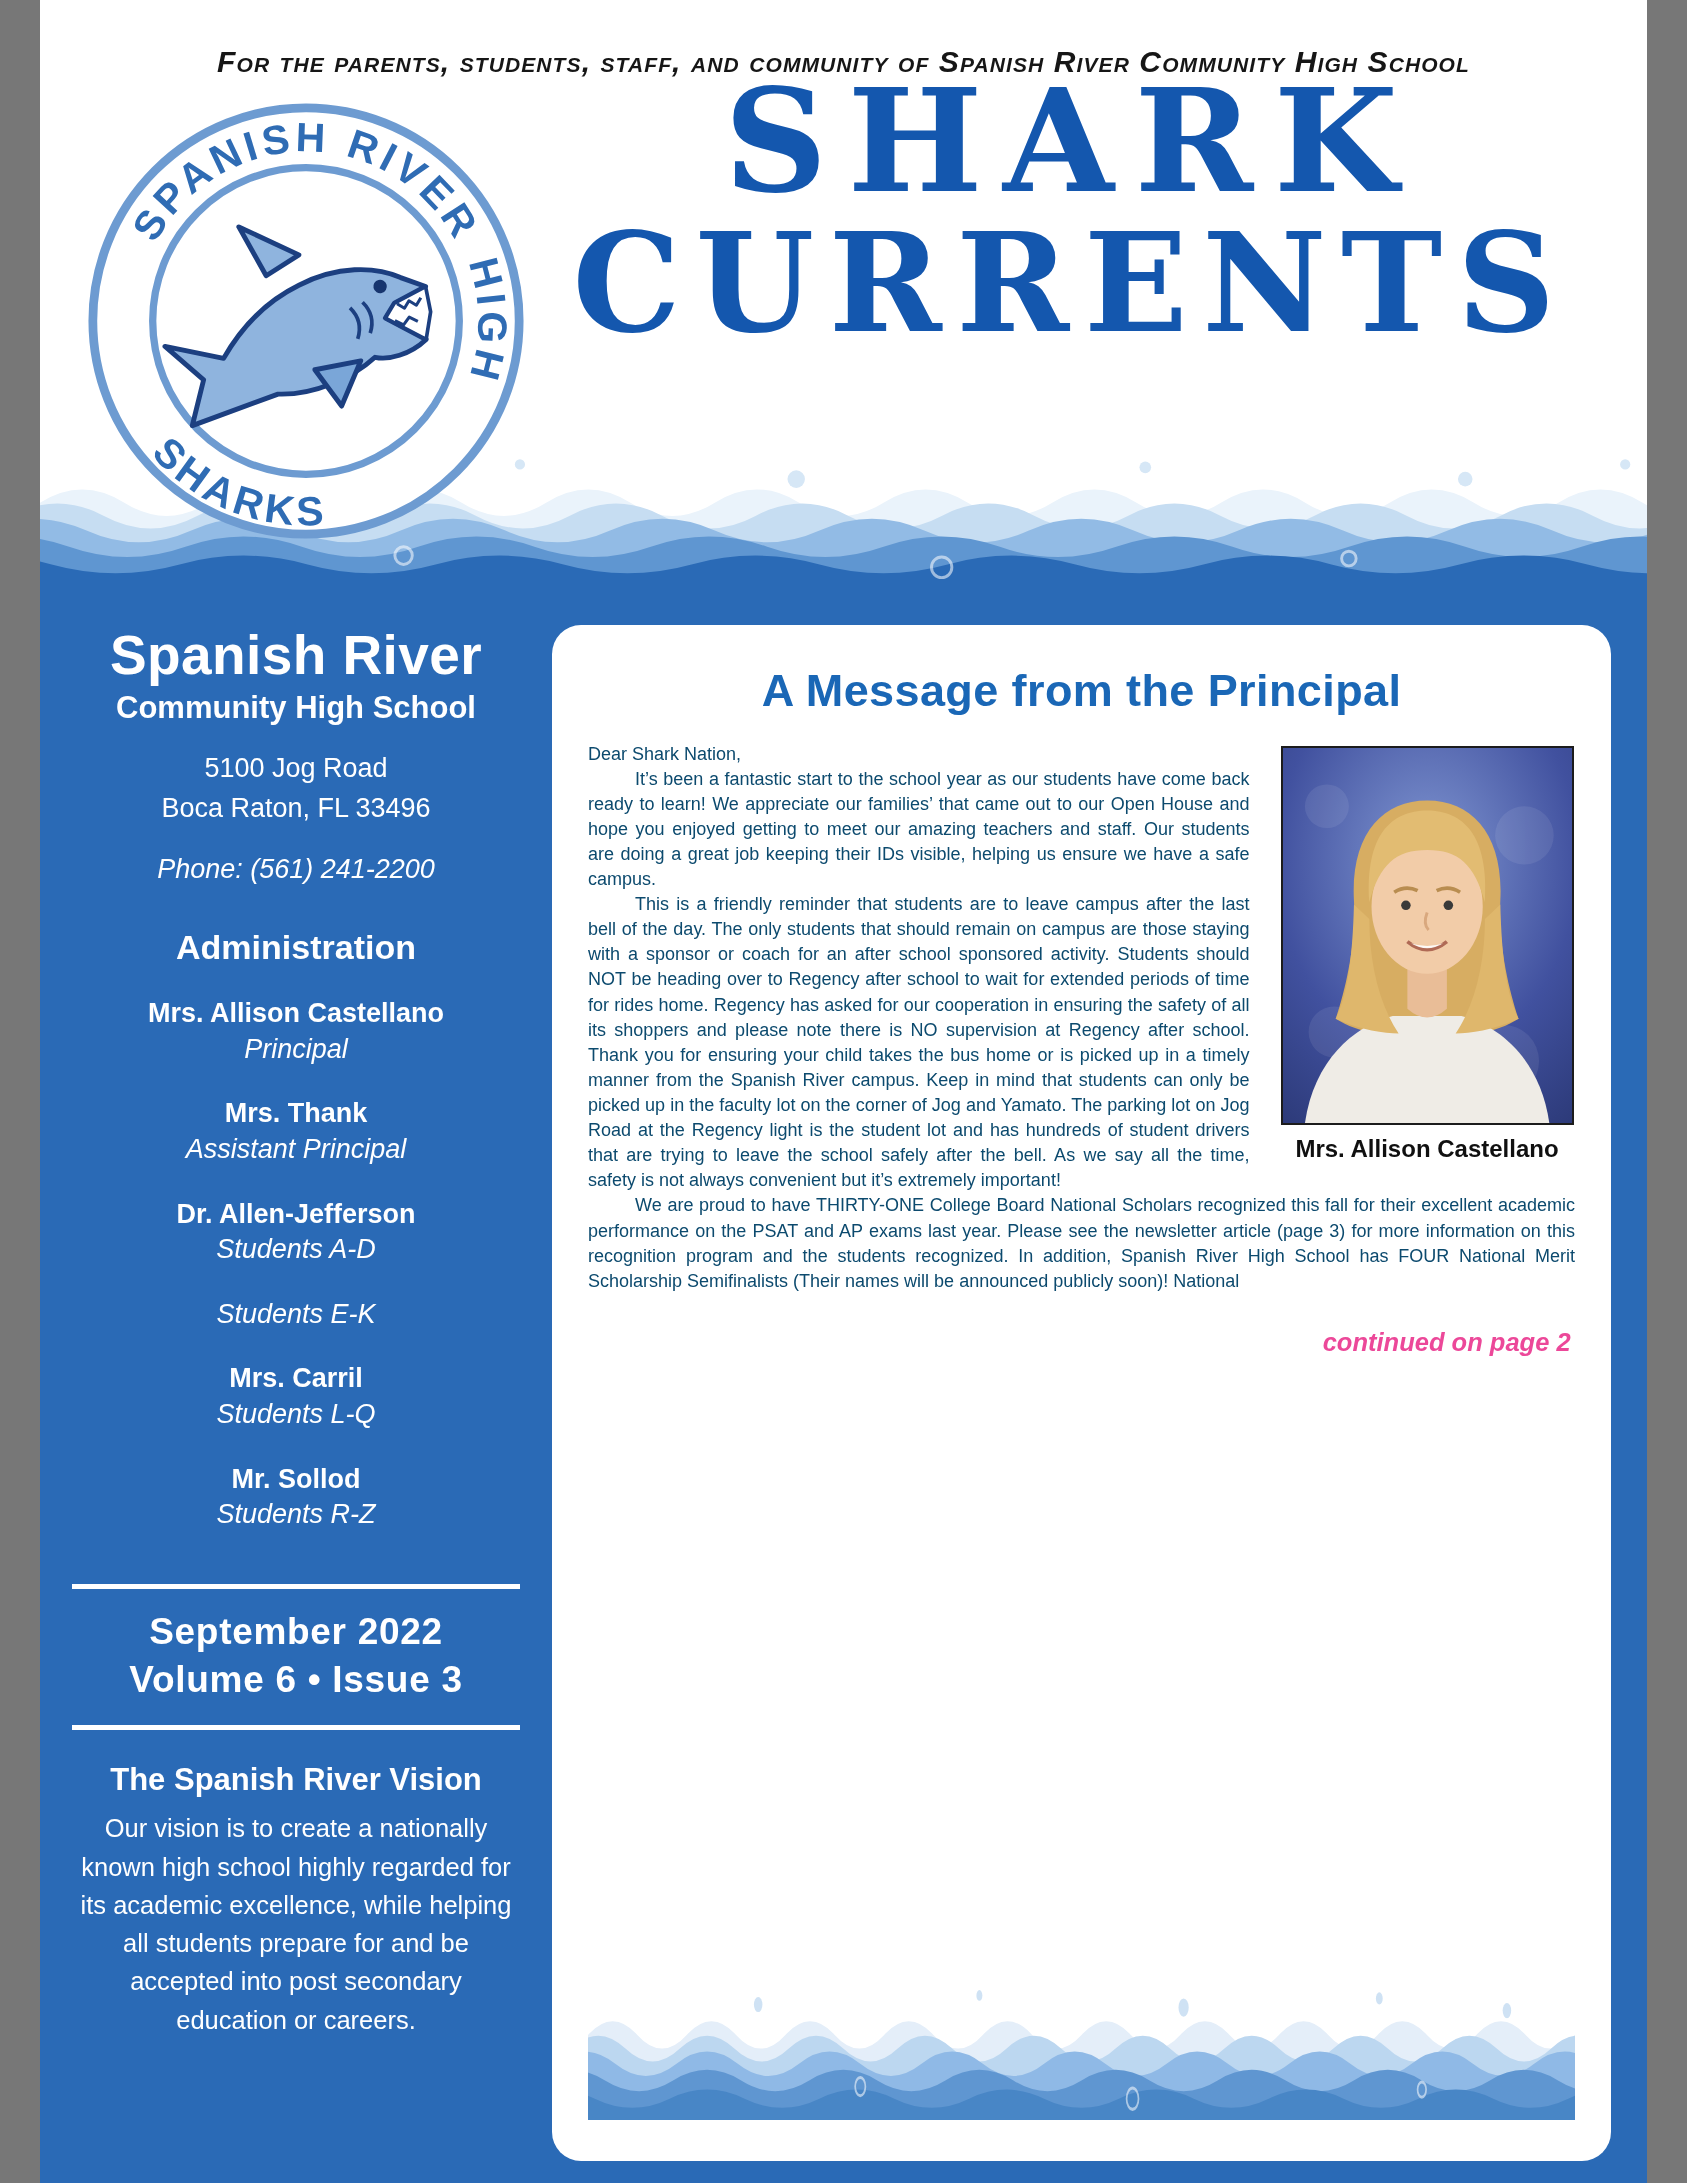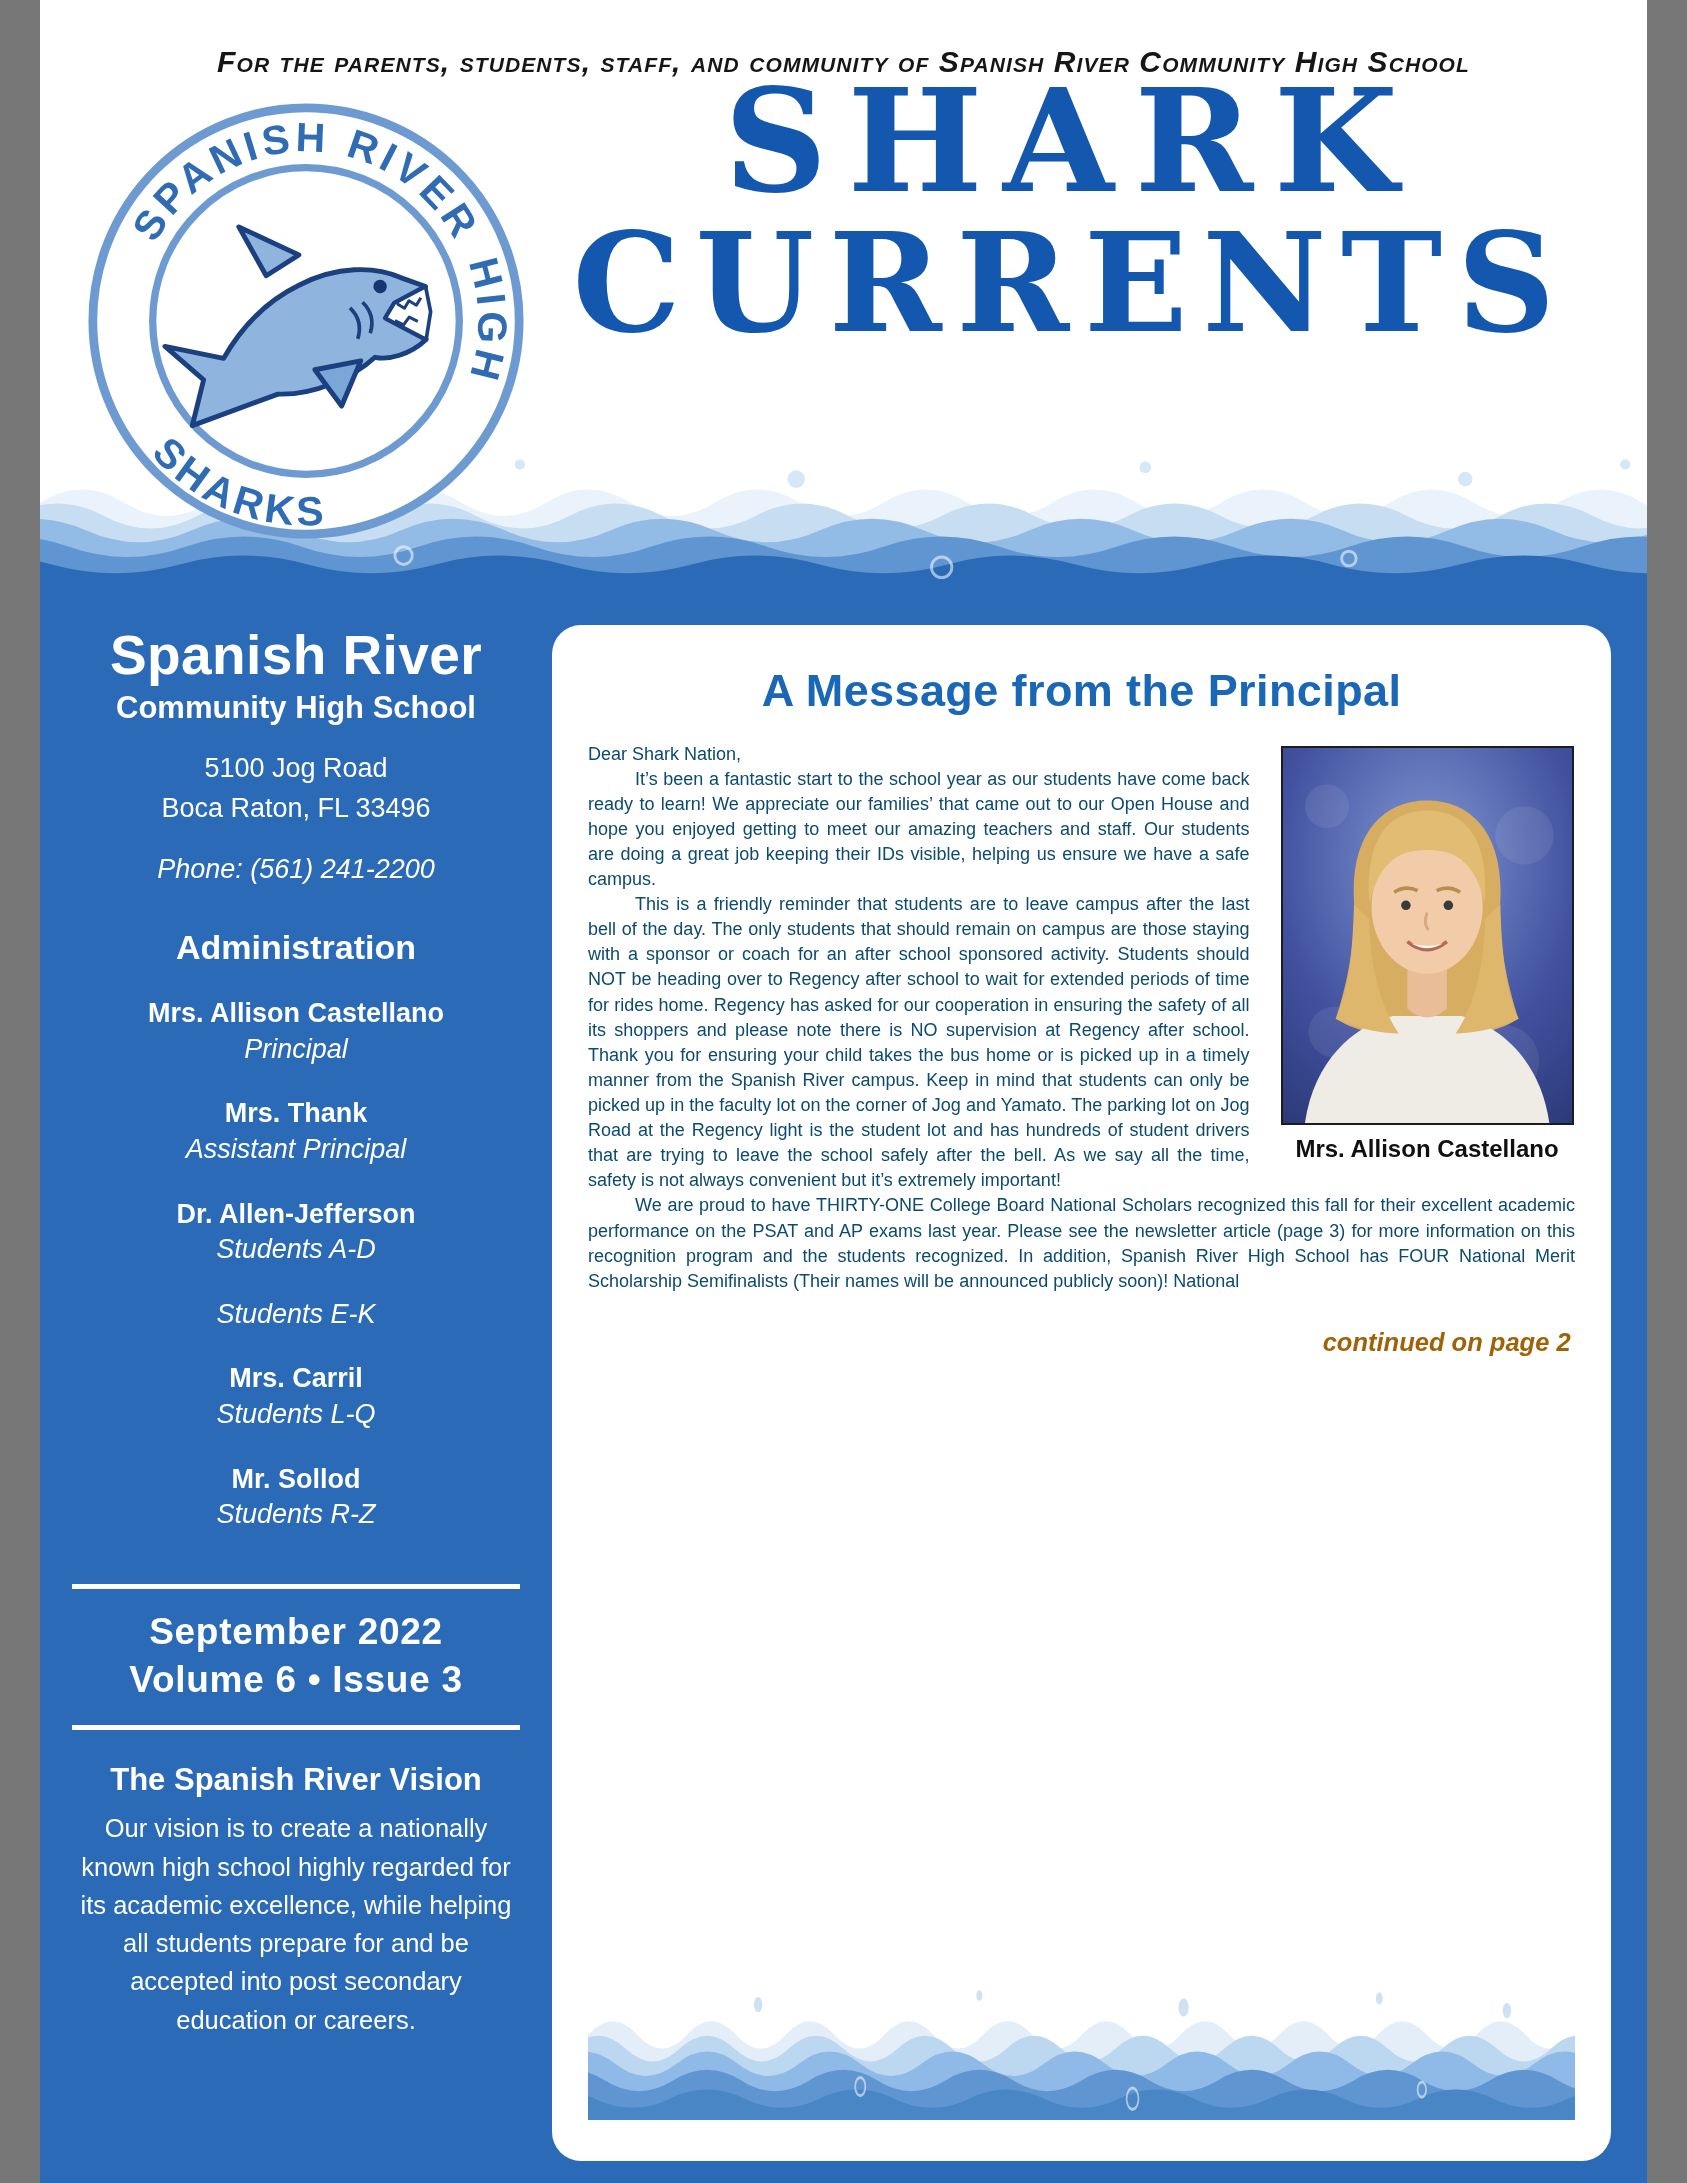--- a/index.html
+++ b/index.html
@@ -57,21 +57,21 @@
     letter-spacing:0.4px; margin:1.5px 0 25px;
   }
   .photo-fig { float:right; width:293px; margin:4.4px 1.5px 17.5px 31px; }
   .photo-frame { width:293px; height:379px; border:2.2px solid #1c1c1c; background:#39519e; }
   .photo-frame svg { width:100%; height:100%; display:block; }
   .photo-caption { text-align:center; font-weight:bold; font-size:24px; margin-top:10.2px; color:#101010; }
   .article p {
     font-size:18px; line-height:1.395; text-align:justify; color:#0c4a6e; text-indent:47px;
   }
   .article p.first { text-indent:0; }
-  .continued { clear:right; text-align:right; font-size:25.5px; font-style:italic; font-weight:600; color:#a16207; margin-top:34px; padding-right:4.4px; }
+  .continued { clear:right; text-align:right; font-size:25.5px; font-style:italic; font-weight:600; color:#ec4899; margin-top:34px; padding-right:4.4px; }
   .wave-bottom { margin-top:auto; margin-bottom:41px; width:100%; height:155px; }
 </style>
 </head>
 <body>
 
 <div class="page">
 
   <div class="tagline">For the parents, students, staff, and community of Spanish River Community High School</div>
 
   <div class="masthead-title">

